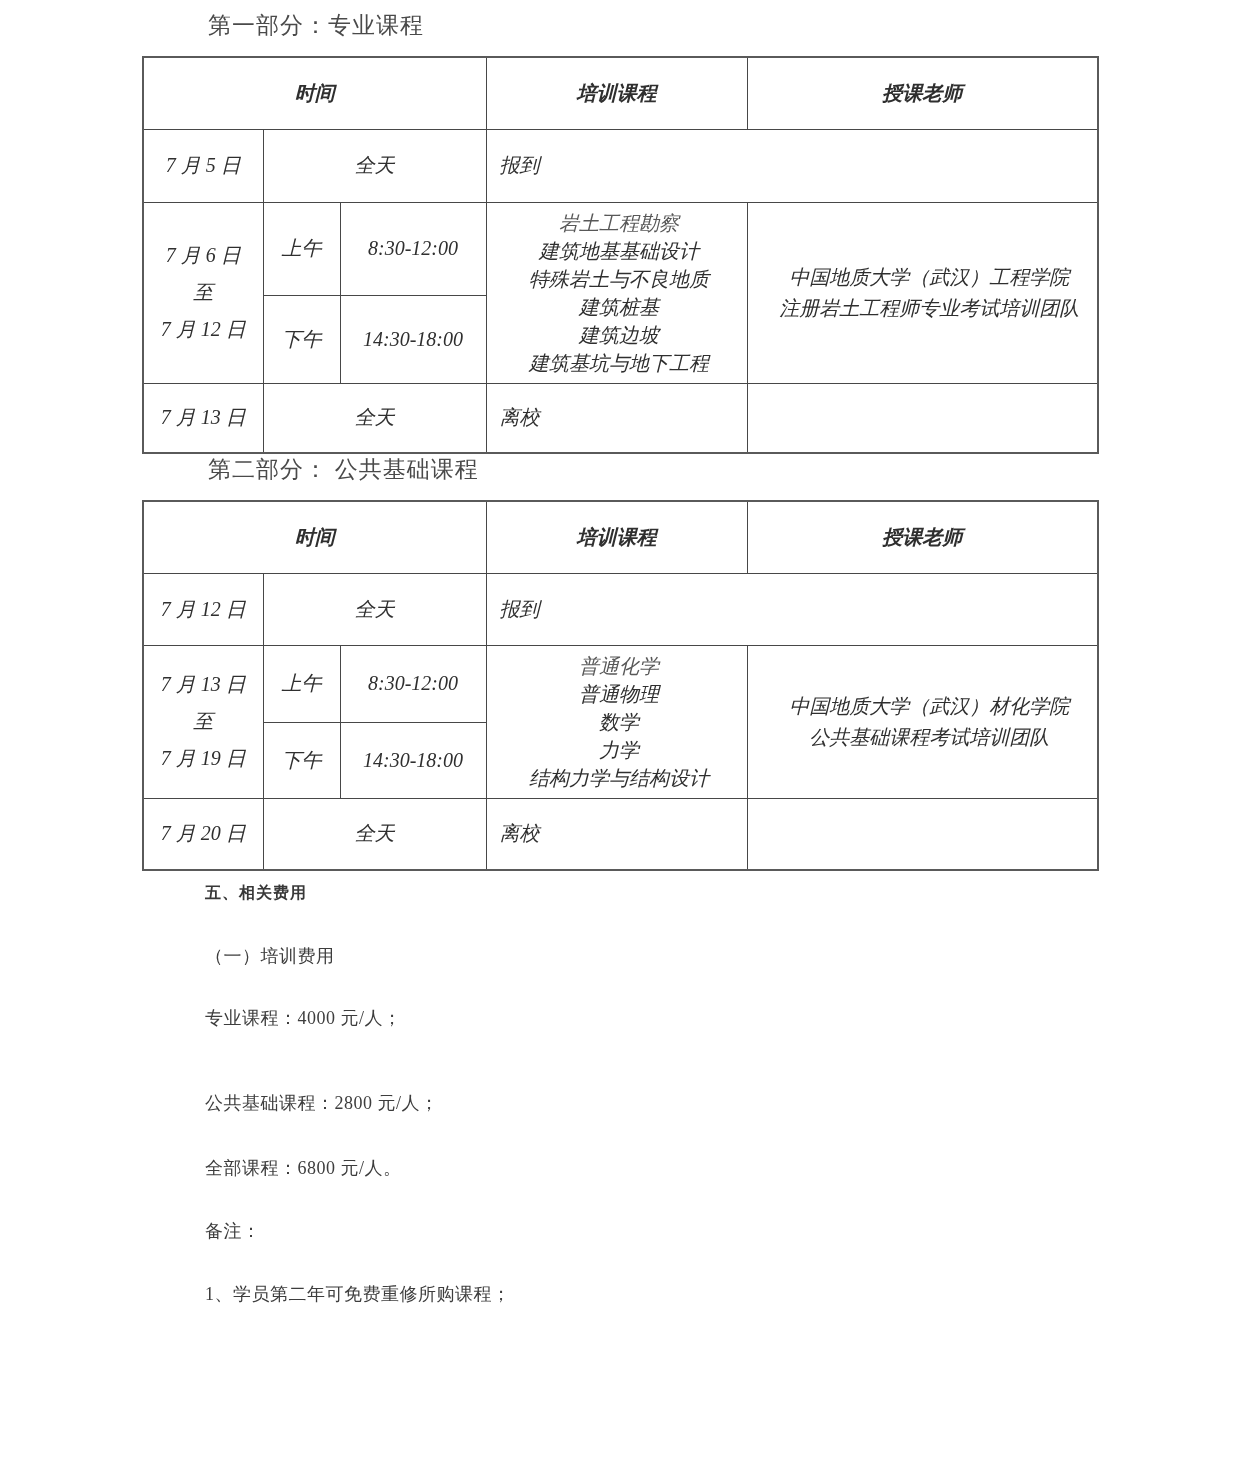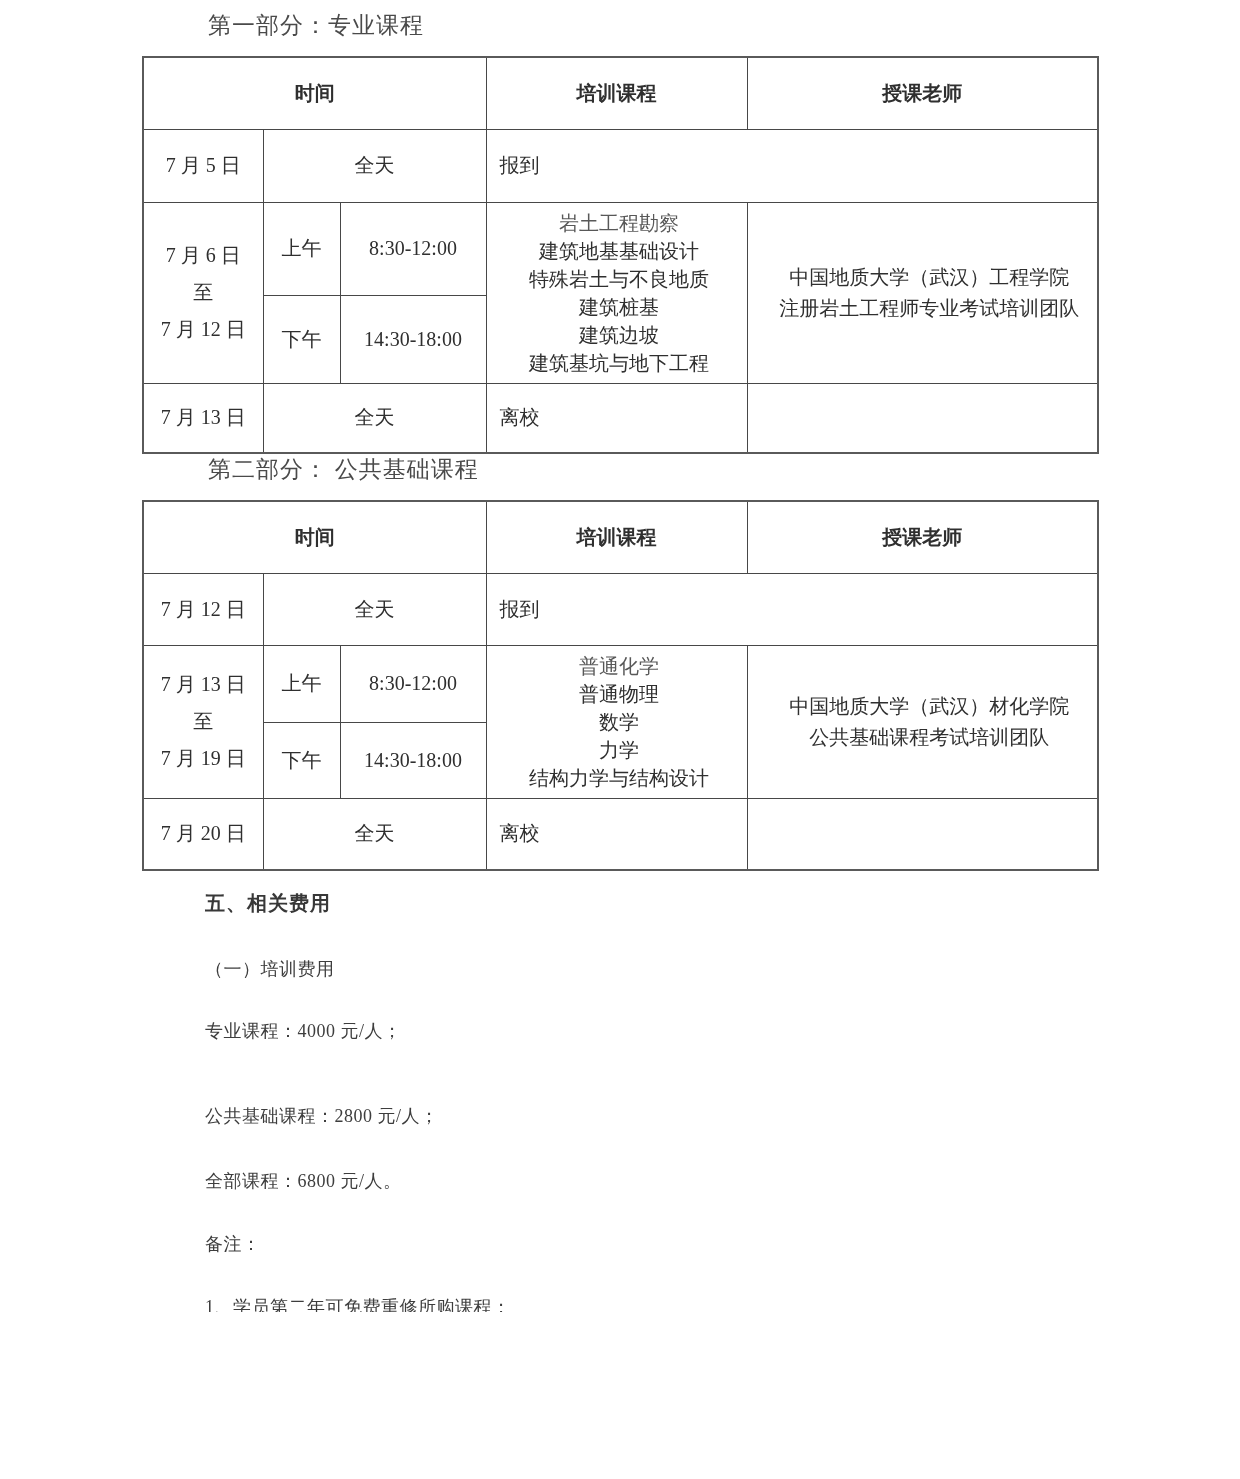--- a/index.html
+++ b/index.html
@@ -29,21 +29,21 @@
     table-layout: fixed;
     width: 955px;
   }
   table.schedule th, table.schedule td {
     border: 1px solid #474747;
     font-size: 20px;
     color: #2f2f2f;
     vertical-align: middle;
     text-align: center;
   }
-  table.schedule { border: 2px solid #5a5a5a; }
+  table.schedule { border: 2px solid #5a5a5a; font-style: italic; }
   table.schedule th { font-weight: bold; font-size: 20px; }
   .col-date    { width: 120px; }
   .col-period  { width: 77px;  }
   .col-time    { width: 146px; }
   .col-course  { width: 261px; }
   .col-teacher { width: 351px; }
 
   .cell-left { text-align: left !important; padding-left: 13px; }
   .courses-cell { text-align: left; padding: 6px 8px 6px 13px; }
   .courses-cell div { line-height: 28px; font-size: 20px; }
@@ -58,23 +58,23 @@
   .t1-row2b { height: 85px; }
   .t1-row3 { height: 70px; }
 
   .t2-header { height: 72px; }
   .t2-row1 { height: 72px; }
   .t2-row2a { height: 71px; }
   .t2-row2b { height: 70px; }
   .t2-row3 { height: 72px; }
 
   .fees-heading {
-    margin-top: 19px;
+    margin-top: 12px;
     margin-left: 205px;
-    font-size: 20px;
+    font-size: 16px;
     font-weight: bold;
     color: #383838;
     letter-spacing: 1px;
   }
   .body-line {
     margin-left: 205px;
     font-size: 18px;
     color: #3d3d3d;
     letter-spacing: 0.5px;
   }

